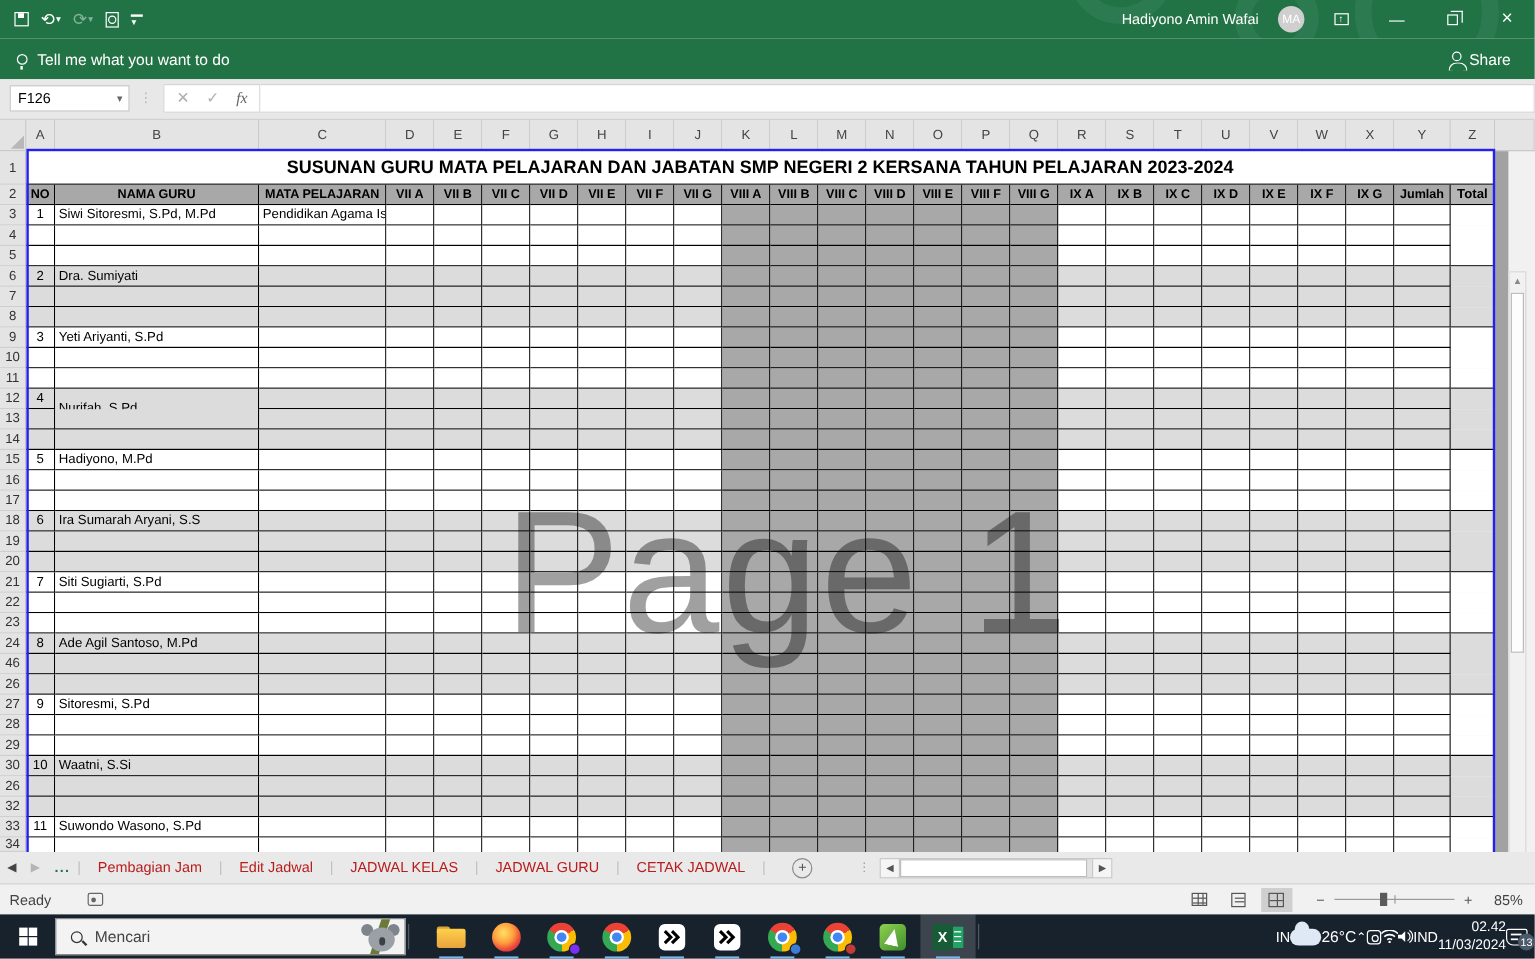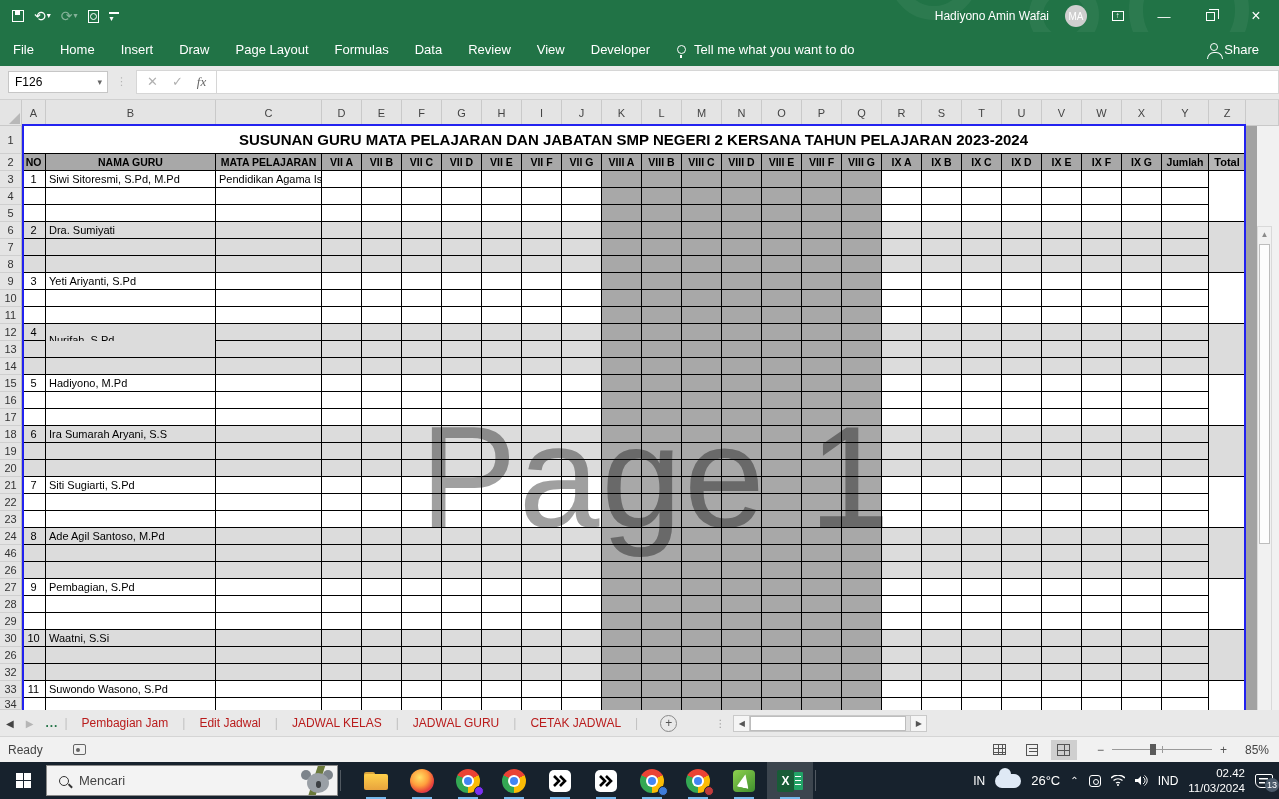--- a/index.html
+++ b/index.html
@@ -151,21 +151,21 @@
   .capcut svg{display:block;}
   .greenapp{width:22px;height:22px;border-radius:4px;background:linear-gradient(140deg,#8fd14f,#3f8f2d);position:relative;overflow:hidden;}
   .greenapp:after{content:"";position:absolute;left:5px;top:4px;width:12px;height:14px;background:#fff;
     clip-path:polygon(50% 0,100% 100%,0 100%);transform:rotate(12deg);}
   .xlicon{width:26px;height:22px;position:relative;}
   .xlicon .book{position:absolute;left:0;top:0;width:17px;height:22px;background:#185c37;border-radius:2px;
     color:#fff;font-weight:bold;font-size:12px;display:flex;align-items:center;justify-content:center;}
   .xlicon .page{position:absolute;right:0;top:2px;width:9px;height:18px;background:#21a366;border-radius:1px;
     background-image:linear-gradient(#fff,#fff),linear-gradient(#fff,#fff),linear-gradient(#fff,#fff);
     background-size:6px 1px;background-position:1px 4px,1px 8px,1px 12px;background-repeat:no-repeat;}
-  .tray{margin-left:auto;display:flex;align-items:center;gap:10px;padding-right:6px;font-size:12px;}
+  .tray{margin-left:auto;display:flex;align-items:center;padding-right:6px;font-size:12px;}
   .cloud{width:26px;height:14px;background:#dfe9f5;border-radius:8px;position:relative;}
   .cloud:before{content:"";position:absolute;left:4px;top:-6px;width:12px;height:12px;background:#dfe9f5;border-radius:50%;}
   .cloud:after{content:"";position:absolute;right:-2px;top:-8px;width:9px;height:9px;background:#f6c344;border-radius:50% 50% 0 50%;z-index:-1;}
   .chev{font-size:10px;color:#fff;}
   .trayic{display:flex;align-items:center;justify-content:center;}
   .phoneic{width:12px;height:12px;border:1px solid #fff;border-radius:3px;position:relative;}
   .phoneic:after{content:"";position:absolute;left:3px;top:3px;width:4px;height:4px;border:1px solid #fff;border-radius:50%;}
   .clockblk{text-align:right;line-height:1.25;font-size:11.5px;}
   .notif{position:relative;width:18px;height:14px;border:1.5px solid #fff;border-radius:2px 2px 2px 6px;
     background:linear-gradient(#fff,#fff) 3px 3px/9px 1.5px no-repeat,linear-gradient(#fff,#fff) 3px 7px/6px 1.5px no-repeat;}
@@ -202,32 +202,20 @@
       </span>
     <span class="winbtn">—</span>
     <span class="winbtn">
         <span class="restore"></span>
       </span>
     <span class="winbtn" style="font-size:16px;">×</span>
   </div>
 </div>
 
 <div class="ribbon">
-  <div id="ribbon-tabs" style="display:flex;height:100%;">
-      <div class="rtab">File</div>
-      <div class="rtab">Home</div>
-      <div class="rtab">Insert</div>
-      <div class="rtab">Draw</div>
-      <div class="rtab">Page Layout</div>
-      <div class="rtab">Formulas</div>
-      <div class="rtab">Data</div>
-      <div class="rtab">Review</div>
-      <div class="rtab">View</div>
-      <div class="rtab">Developer</div>
-    </div>
   <div class="tellme">
     <span class="bulb"></span>
     <span>Tell me what you want to do</span>
   </div>
   <div class="share">
     <span class="person"></span>
     <span>Share</span>
   </div>
 </div>
 
@@ -1011,21 +999,21 @@
       <div class="cell" style="width: 40px; height: 17px; background: rgb(220, 220, 220);"></div>
       <div class="cell" style="width: 40px; height: 17px; background: rgb(220, 220, 220);"></div>
       <div class="cell" style="width: 40px; height: 17px; background: rgb(220, 220, 220);"></div>
       <div class="cell" style="width: 40px; height: 17px; background: rgb(220, 220, 220);"></div>
       <div class="cell" style="width: 47px; height: 17px; background: rgb(220, 220, 220);"></div>
       <div class="cell" style="width: 37px; height: 17px; background: rgb(220, 220, 220);"></div>
     </div>
     <div class="grow" style="height: 17px;">
       <div class="gut" style="height: 17px;">27</div>
       <div class="cell ctr" style="width: 24px; height: 17px; background: rgb(255, 255, 255);">9</div>
-      <div class="cell lft" style="width: 170px; height: 17px; background: rgb(255, 255, 255);">Pembagian, S.Pd</div>
+      <div class="cell lft" style="width: 170px; height: 17px; background: rgb(255, 255, 255);">Sitoresmi, S.Pd</div>
       <div class="cell lft" style="width: 106px; height: 17px; background: rgb(255, 255, 255);"></div>
       <div class="cell" style="width: 40px; height: 17px; background: rgb(255, 255, 255);"></div>
       <div class="cell" style="width: 40px; height: 17px; background: rgb(255, 255, 255);"></div>
       <div class="cell" style="width: 40px; height: 17px; background: rgb(255, 255, 255);"></div>
       <div class="cell" style="width: 40px; height: 17px; background: rgb(255, 255, 255);"></div>
       <div class="cell" style="width: 40px; height: 17px; background: rgb(255, 255, 255);"></div>
       <div class="cell" style="width: 40px; height: 17px; background: rgb(255, 255, 255);"></div>
       <div class="cell" style="width: 40px; height: 17px; background: rgb(255, 255, 255);"></div>
       <div class="cell" style="width: 40px; height: 17px; background: rgb(168, 168, 168);"></div>
       <div class="cell" style="width: 40px; height: 17px; background: rgb(168, 168, 168);"></div>

